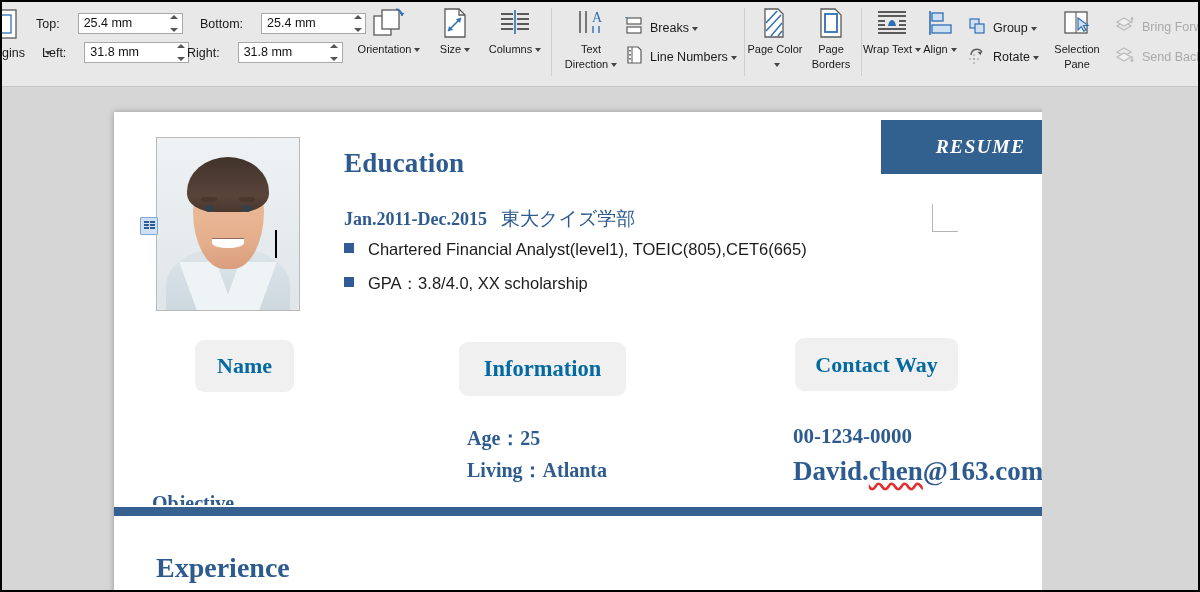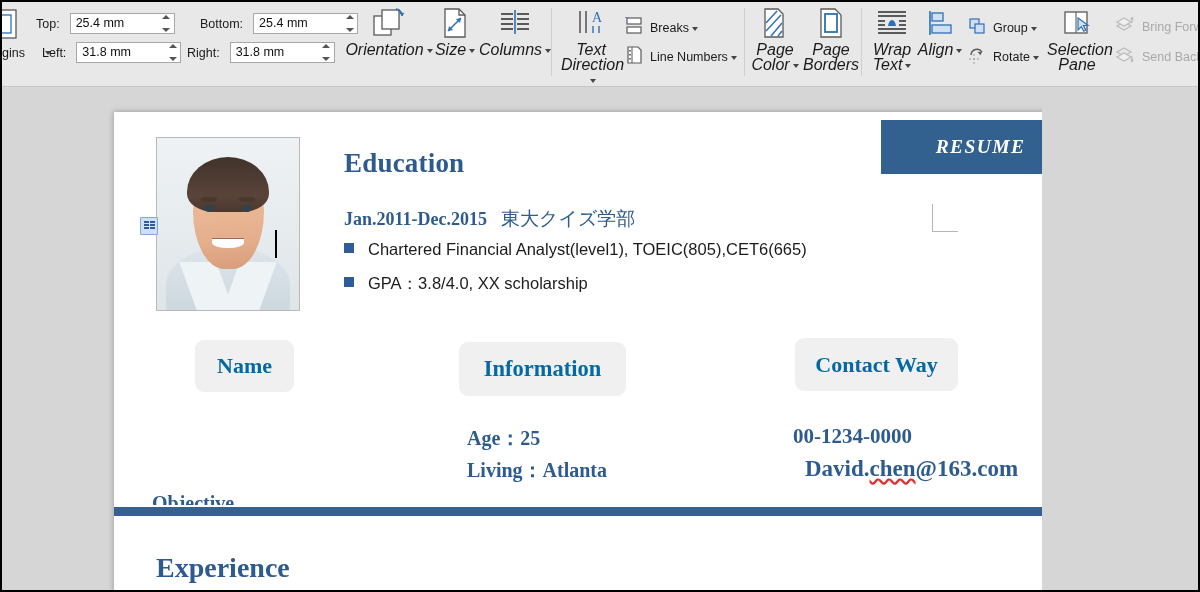--- a/index.html
+++ b/index.html
@@ -59,32 +59,32 @@
     width: 0; height: 0;
     border-left: 4px solid transparent; border-right: 4px solid transparent;
     border-bottom: 4px solid #555;
   }
   .tri-dn {
     width: 0; height: 0;
     border-left: 4px solid transparent; border-right: 4px solid transparent;
     border-top: 4px solid #555;
   }
 
-  .field-row { position: absolute; display: flex; align-items: center; gap: 10px; }
+  .field-row { position: absolute; display: flex; align-items: center; gap: 18px; }
 
   
   .bigbtn {
     position: absolute; top: 4px;
     display: flex; flex-direction: column; align-items: center;
     width: 74px; cursor: default;
   }
   .bigbtn .icon { height: 34px; display: flex; align-items: center; justify-content: center; }
   .bigbtn .cap {
-    font-size: 16px; color: #1a1a1a; text-align: center; line-height: 15px;
-    margin-top: 2px; white-space: nowrap; font-style: italic;
+    font-size: 11px; color: #1a1a1a; text-align: center; line-height: 15px;
+    margin-top: 2px; white-space: nowrap;
   }
   .cap-wrap { white-space: normal !important; width: 60px; }
   .caret {
     display: inline-block; width: 0; height: 0; margin-left: 3px;
     border-left: 3.5px solid transparent; border-right: 3.5px solid transparent;
     border-top: 4px solid #444; vertical-align: middle;
   }
 
   
   .smallbtn {
@@ -258,21 +258,21 @@
 
   .info-line, .contact-line {
     position: absolute;
     font-family: "Liberation Serif", serif;
     font-weight: bold; font-size: 20px; color: #2e5b8f;
     white-space: nowrap;
   }
   .info-age    { left: 353px; top: 313px; }
   .info-living { left: 353px; top: 345px; }
   .ct-phone    { left: 679px; top: 312px; font-size: 21px; }
-  .ct-email    { left: 679px; top: 344px; font-size: 23px; margin-left: 12px; }
+  .ct-email    { left: 679px; top: 344px; font-size: 27px; }
   .spellerr {
     text-decoration: underline wavy #e03030;
     text-decoration-skip-ink: none;
   }
 
   .blue-bar {
     position: absolute; left: 0; top: 395px;
     width: 966px; height: 9px; background: #35608f;
   }
   .h-exp {

